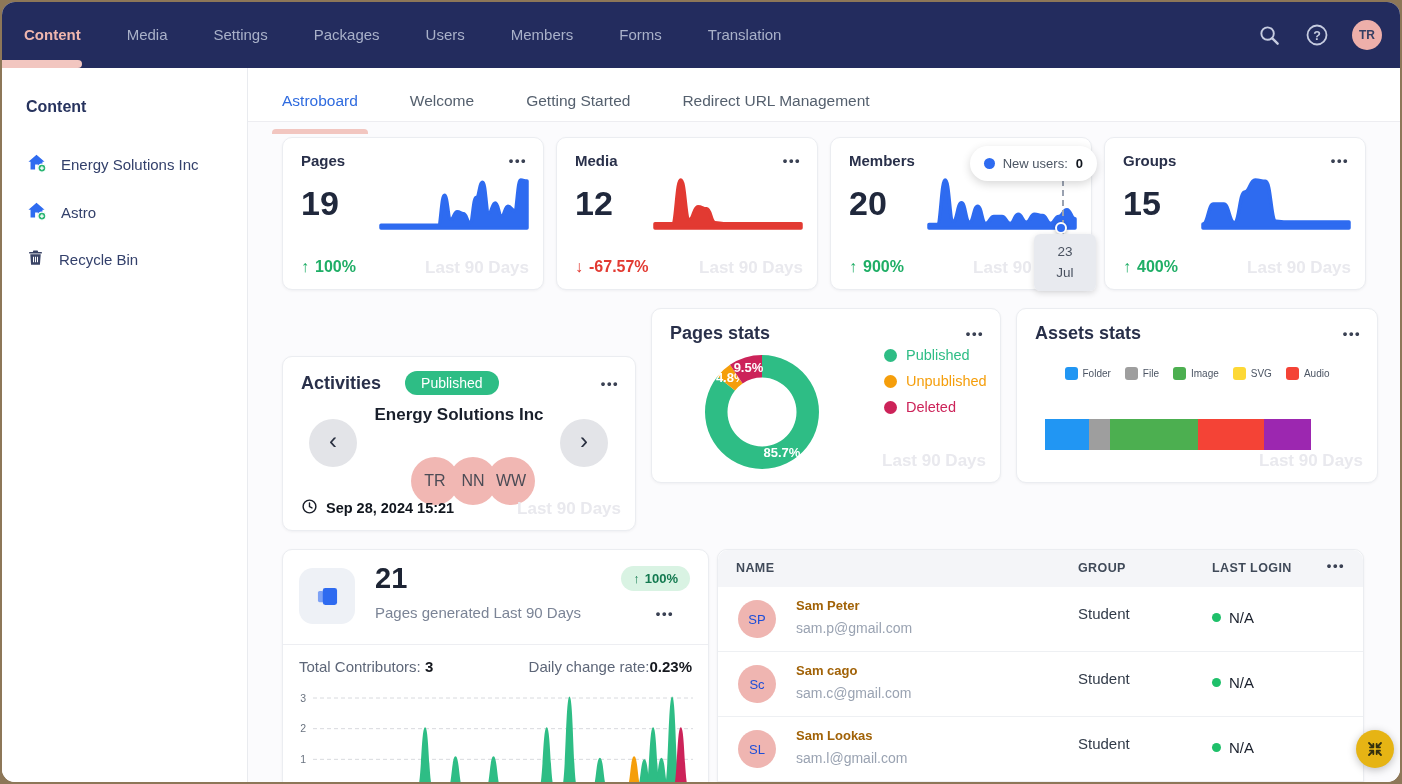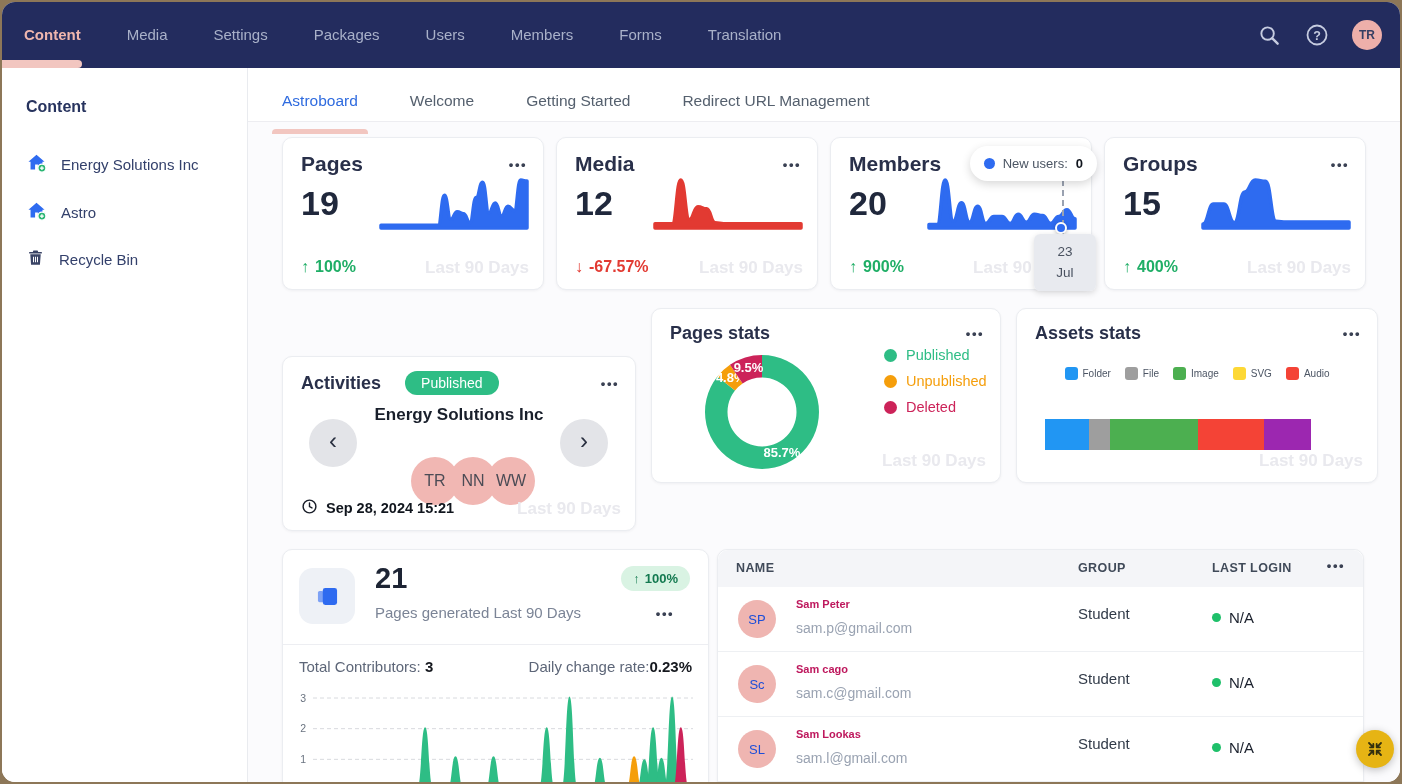--- a/index.html
+++ b/index.html
@@ -34,21 +34,21 @@
   .content { padding:15px 31px 0 34px; }
   .row { display:flex; }
   .row1 { gap:12px; margin-bottom:18px; }
   .row2 { gap:15px; margin-bottom:18px; }
   .row3 { gap:8px; }
   .card { background:#fff; border:1px solid #ebedf1; border-radius:10px; box-shadow:0 1px 3px rgba(20,24,40,.05); position:relative; }
 
   
   .stat { width:262px; height:153px; flex:none; }
   .card-head { display:flex; align-items:center; padding:14px 16px 0 18px; }
-  .card-title { font-size:21px; font-weight:bold; color:#29304a; }
+  .card-title { font-size:15px; font-weight:bold; color:#29304a; }
   .menu-dots { margin-left:auto; color:#3a4153; font-size:13px; letter-spacing:1.5px; font-weight:bold; cursor:pointer; }
   .stat-value { position:absolute; left:18px; top:46px; font-size:34px; font-weight:bold; color:#20283c; }
   .spark { position:absolute; right:14px; top:36px; }
   .stat-change { position:absolute; left:18px; bottom:13px; font-size:16px; font-weight:bold; display:flex; gap:6px; align-items:center; }
   .stat-change.up { color:#1fae66; }
   .stat-change.down { color:#e23a32; }
   .watermark { position:absolute; right:14px; bottom:11px; font-size:17px; font-weight:bold; color:#e9e9ee; }
 
   
   .hover-tip { position:absolute; right:-6px; top:8px; height:35px; background:#fff; border-radius:18px;
@@ -111,21 +111,21 @@
   
   .tablecard { width:647px; height:300px; flex:none; overflow:hidden; }
   .thead { height:37px; background:#f4f5f8; border-radius:10px 10px 0 0; position:relative;
            font-size:12.5px; font-weight:bold; color:#404a59; letter-spacing:.4px; }
   .thead span { position:absolute; top:11px; }
   .th-name { left:18px; } .th-group { left:360px; } .th-login { left:494px; }
   .thead .menu-dots { position:absolute; right:18px; top:8px; margin-left:0; }
   .trow { height:65px; border-bottom:1px solid #eef0f3; position:relative; cursor:pointer; }
   .t-avatar { position:absolute; left:20px; top:13px; width:38px; height:38px; border-radius:50%;
               background:#efb5b1; color:#1d4ed8; font-size:13px; display:flex; align-items:center; justify-content:center; }
-  .t-name { position:absolute; left:78px; top:11px; font-size:11px; font-weight:bold; color:#be185d; }
+  .t-name { position:absolute; left:78px; top:11px; font-size:13px; font-weight:bold; color:#a16207; }
   .t-email { position:absolute; left:78px; top:33px; font-size:14px; color:#9aa3b2; }
   .t-group { position:absolute; left:360px; top:18px; font-size:15px; color:#323b49; }
   .t-login { position:absolute; left:494px; top:22px; display:flex; align-items:center; gap:8px; font-size:15px; color:#1a202c; }
   .dot-green { width:9px; height:9px; border-radius:50%; background:#1fc06a; }
 
   
   .fab { position:absolute; right:15px; bottom:14px; width:38px; height:38px; border-radius:50%; border:none;
          background:#e6b414; box-shadow:0 2px 8px rgba(0,0,0,.25); cursor:pointer;
          display:flex; align-items:center; justify-content:center; z-index:20; }
 </style>

